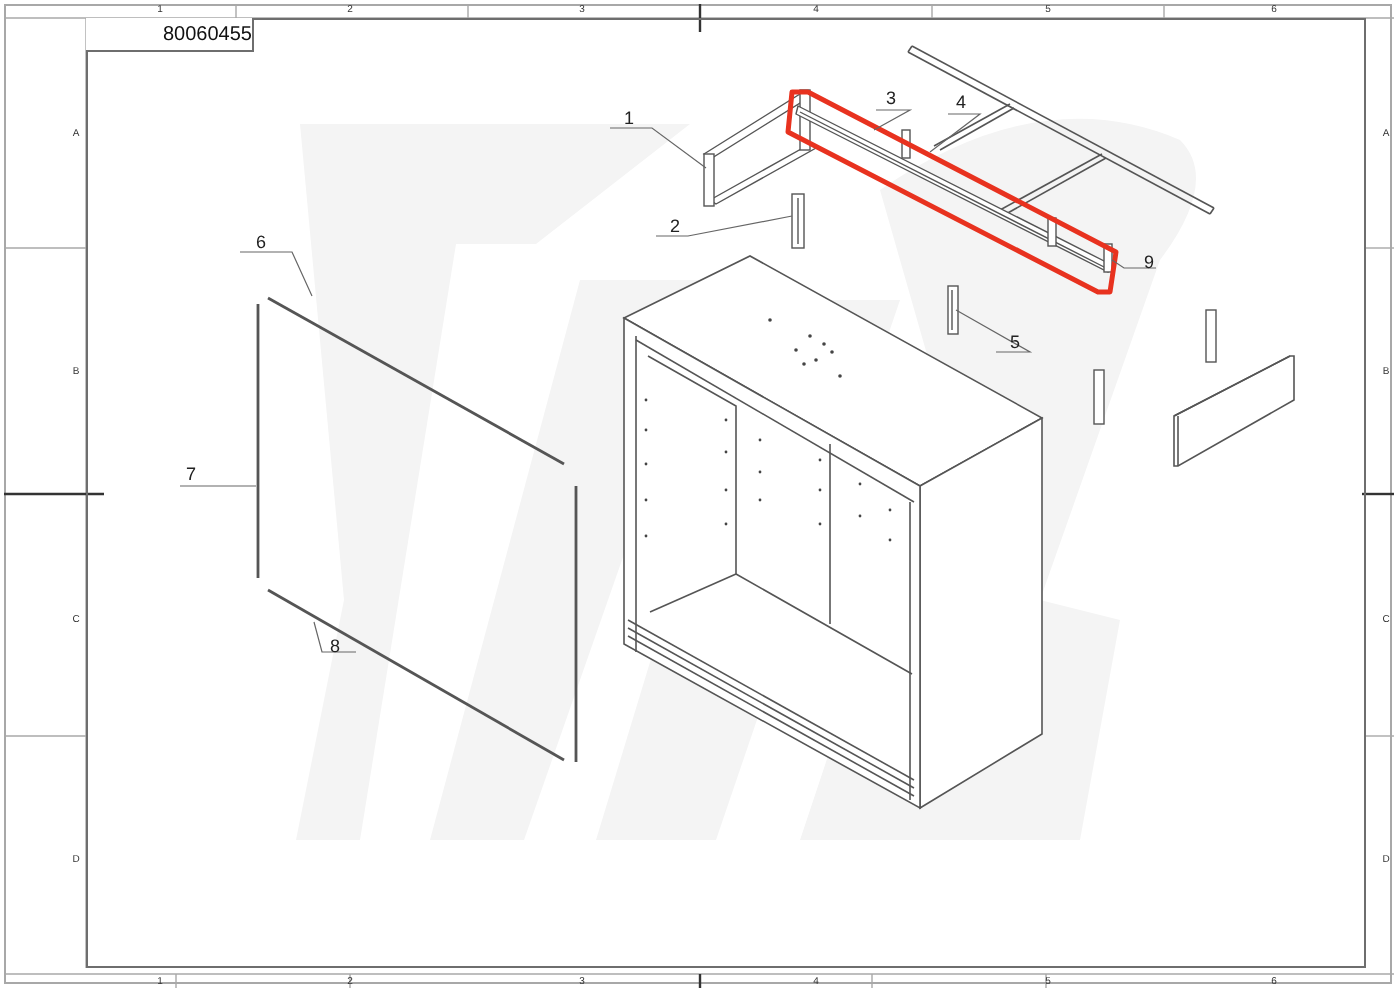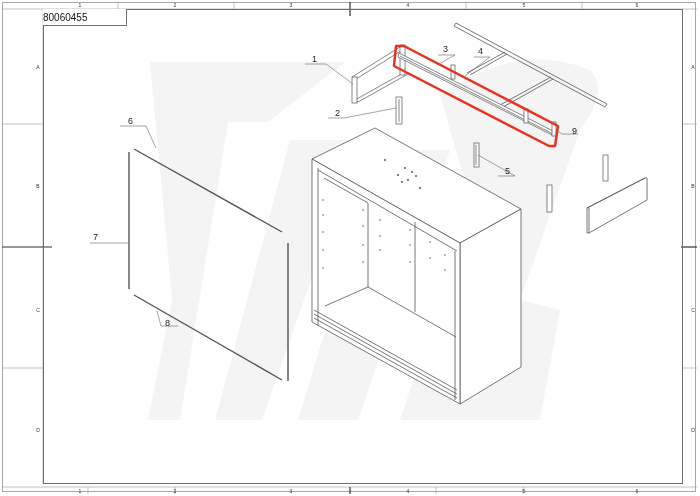--- a/index.html
+++ b/index.html
@@ -1,21 +1,21 @@
 <!DOCTYPE html>
 <html><head>
   <meta charset="utf-8">
   <style>
     html, body { margin: 0; padding: 0; background: #ffffff; }
     body { width: 700px; height: 496px; position: relative; overflow: hidden; font-family: "Liberation Sans", sans-serif; }
     .sheet { position: absolute; left: 0; top: 0; width: 700px; height: 496px; }
     .outer-frame { position: absolute; left: 2px; top: 2px; width: 694px; height: 490px; border: 1px solid #a8a8a8; box-sizing: border-box; }
     .inner-frame { position: absolute; left: 43px; top: 9px; width: 640px; height: 475px; border: 1px solid #6e6e6e; box-sizing: border-box; }
     .zone-label { position: absolute; font-size: 5px; color: #333; font-family: "Liberation Sans", sans-serif; line-height: 6px; text-align: center; width: 10px; }
-    .title-box { position: absolute; left: 43px; top: 9px; width: 84px; height: 17px; border-right: 1px solid #6e6e6e; border-bottom: 1px solid #6e6e6e; box-sizing: border-box; display: flex; align-items: center; justify-content: flex-start; font-size: 10px; color: #111; background: #fff; }
+    .title-box { position: absolute; left: 43px; top: 9px; width: 84px; height: 17px; border-right: 1px solid #6e6e6e; border-bottom: 1px solid #6e6e6e; box-sizing: border-box; display: flex; align-items: center; justify-content: flex-end; font-size: 10px; color: #111; background: #fff; }
     svg.drawing { position: absolute; left: 0; top: 0; }
     .callout { font-family: "Liberation Sans", sans-serif; font-size: 9px; fill: #222; }
   </style>
 </head>
 <body>
 
 <div class="sheet">
   <div class="outer-frame"></div>
 
   <svg class="drawing" width="700" height="496" viewBox="0 0 700 496">

